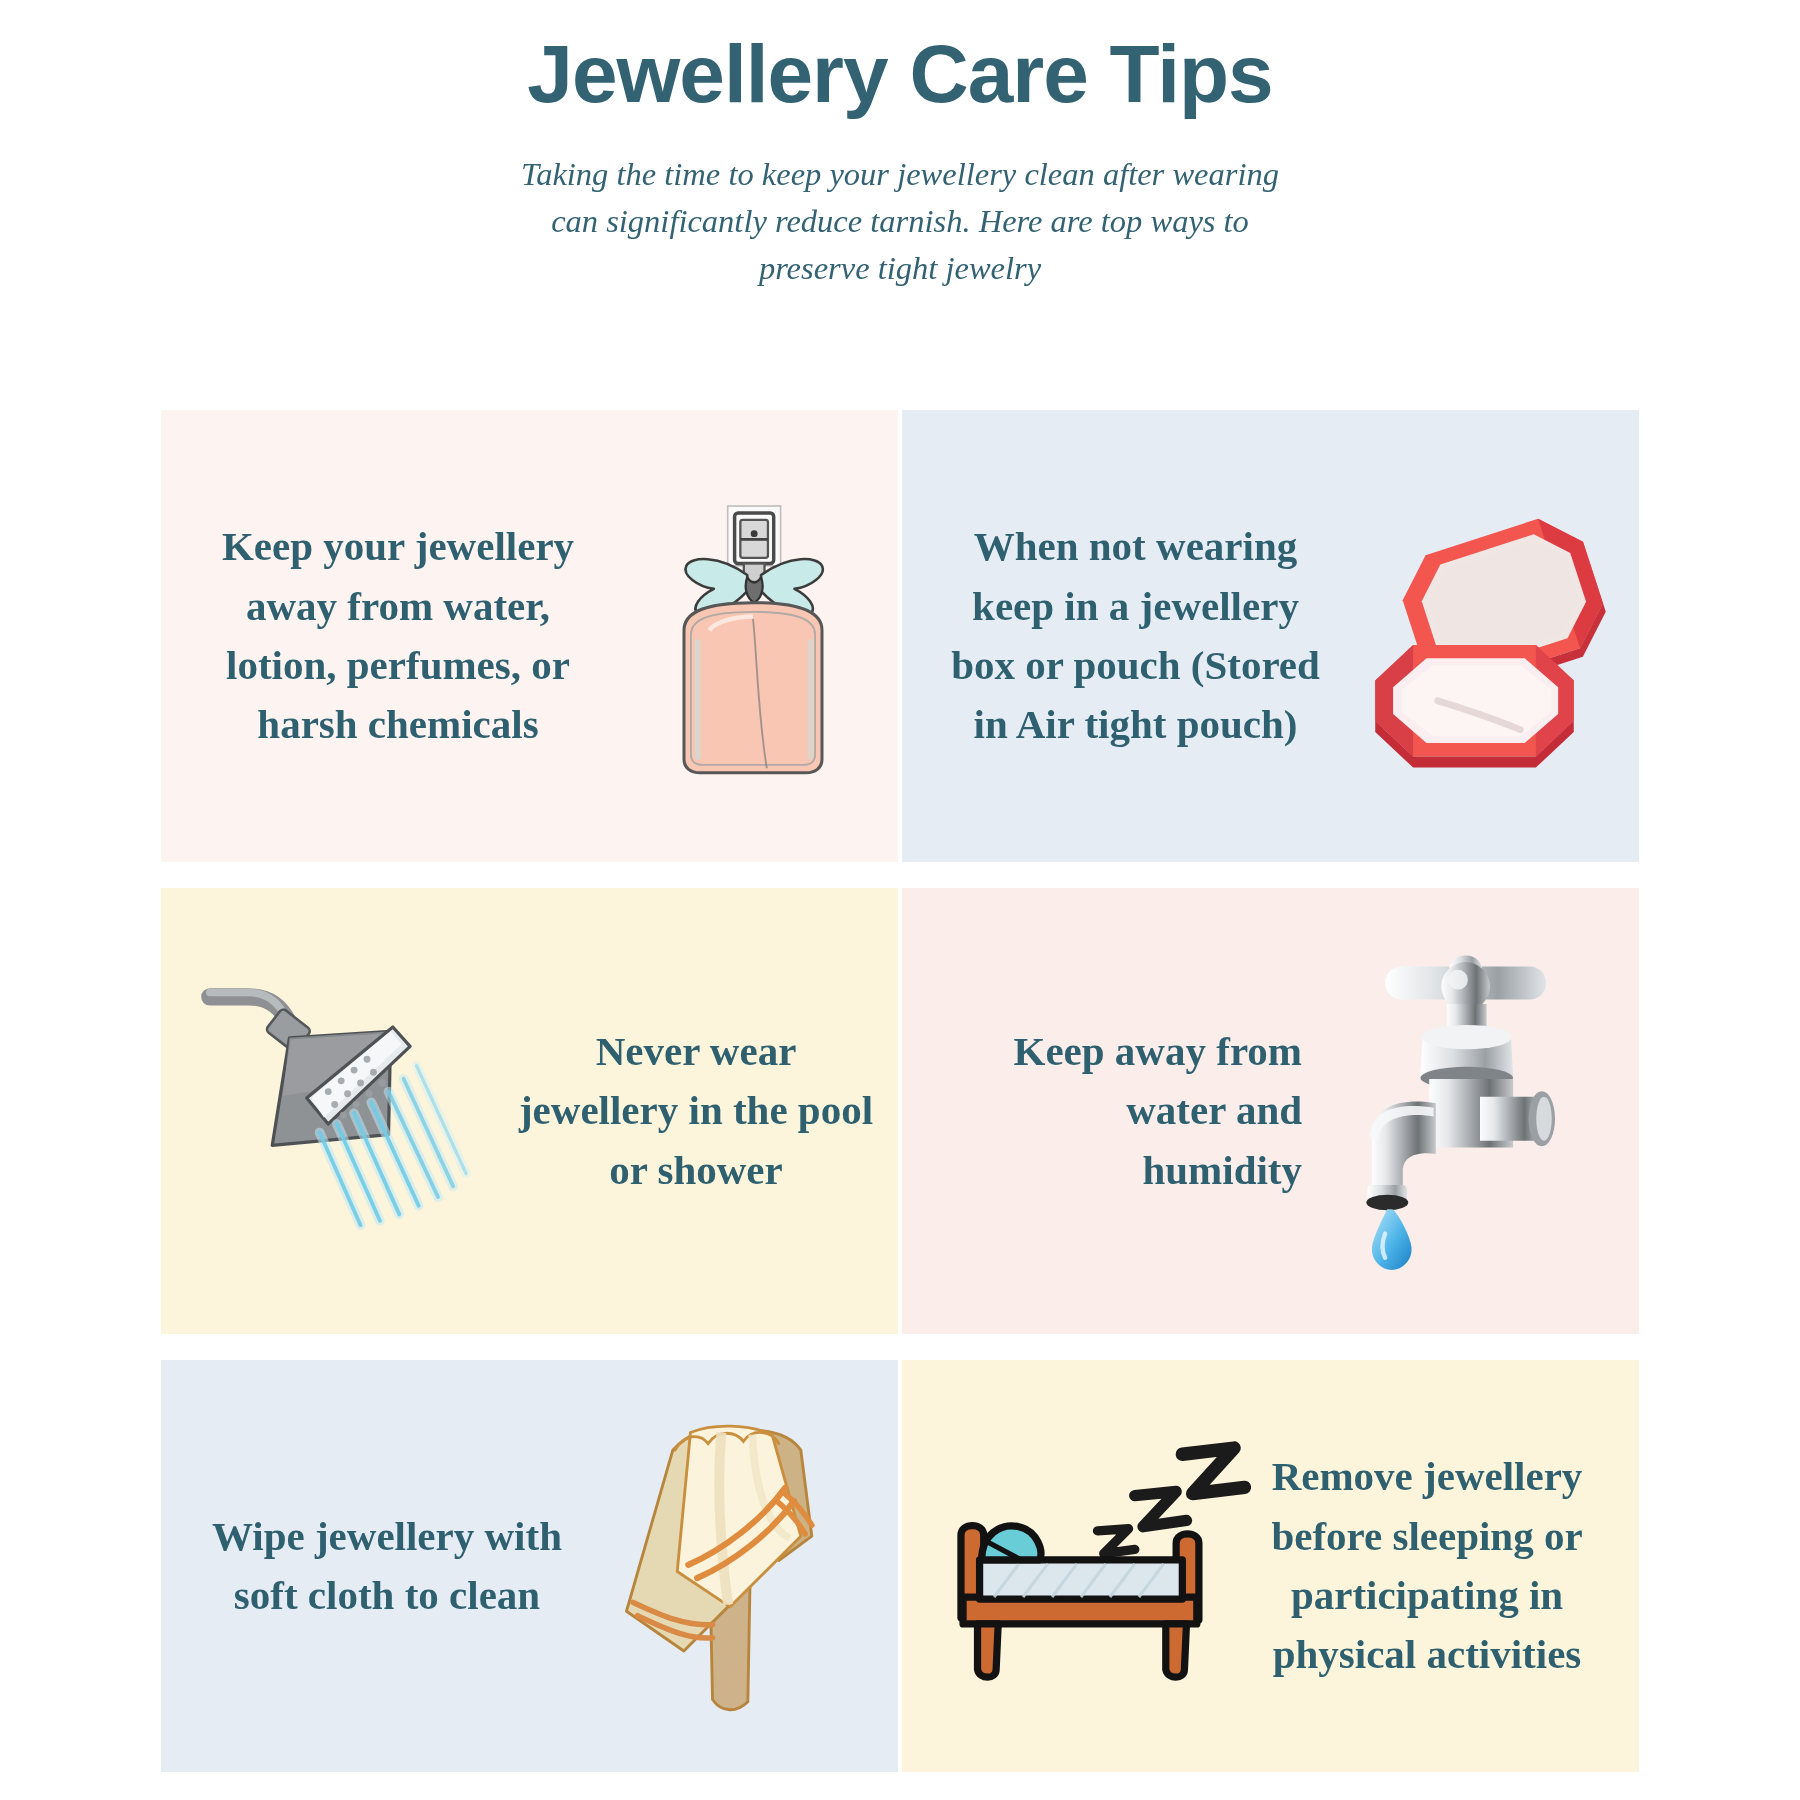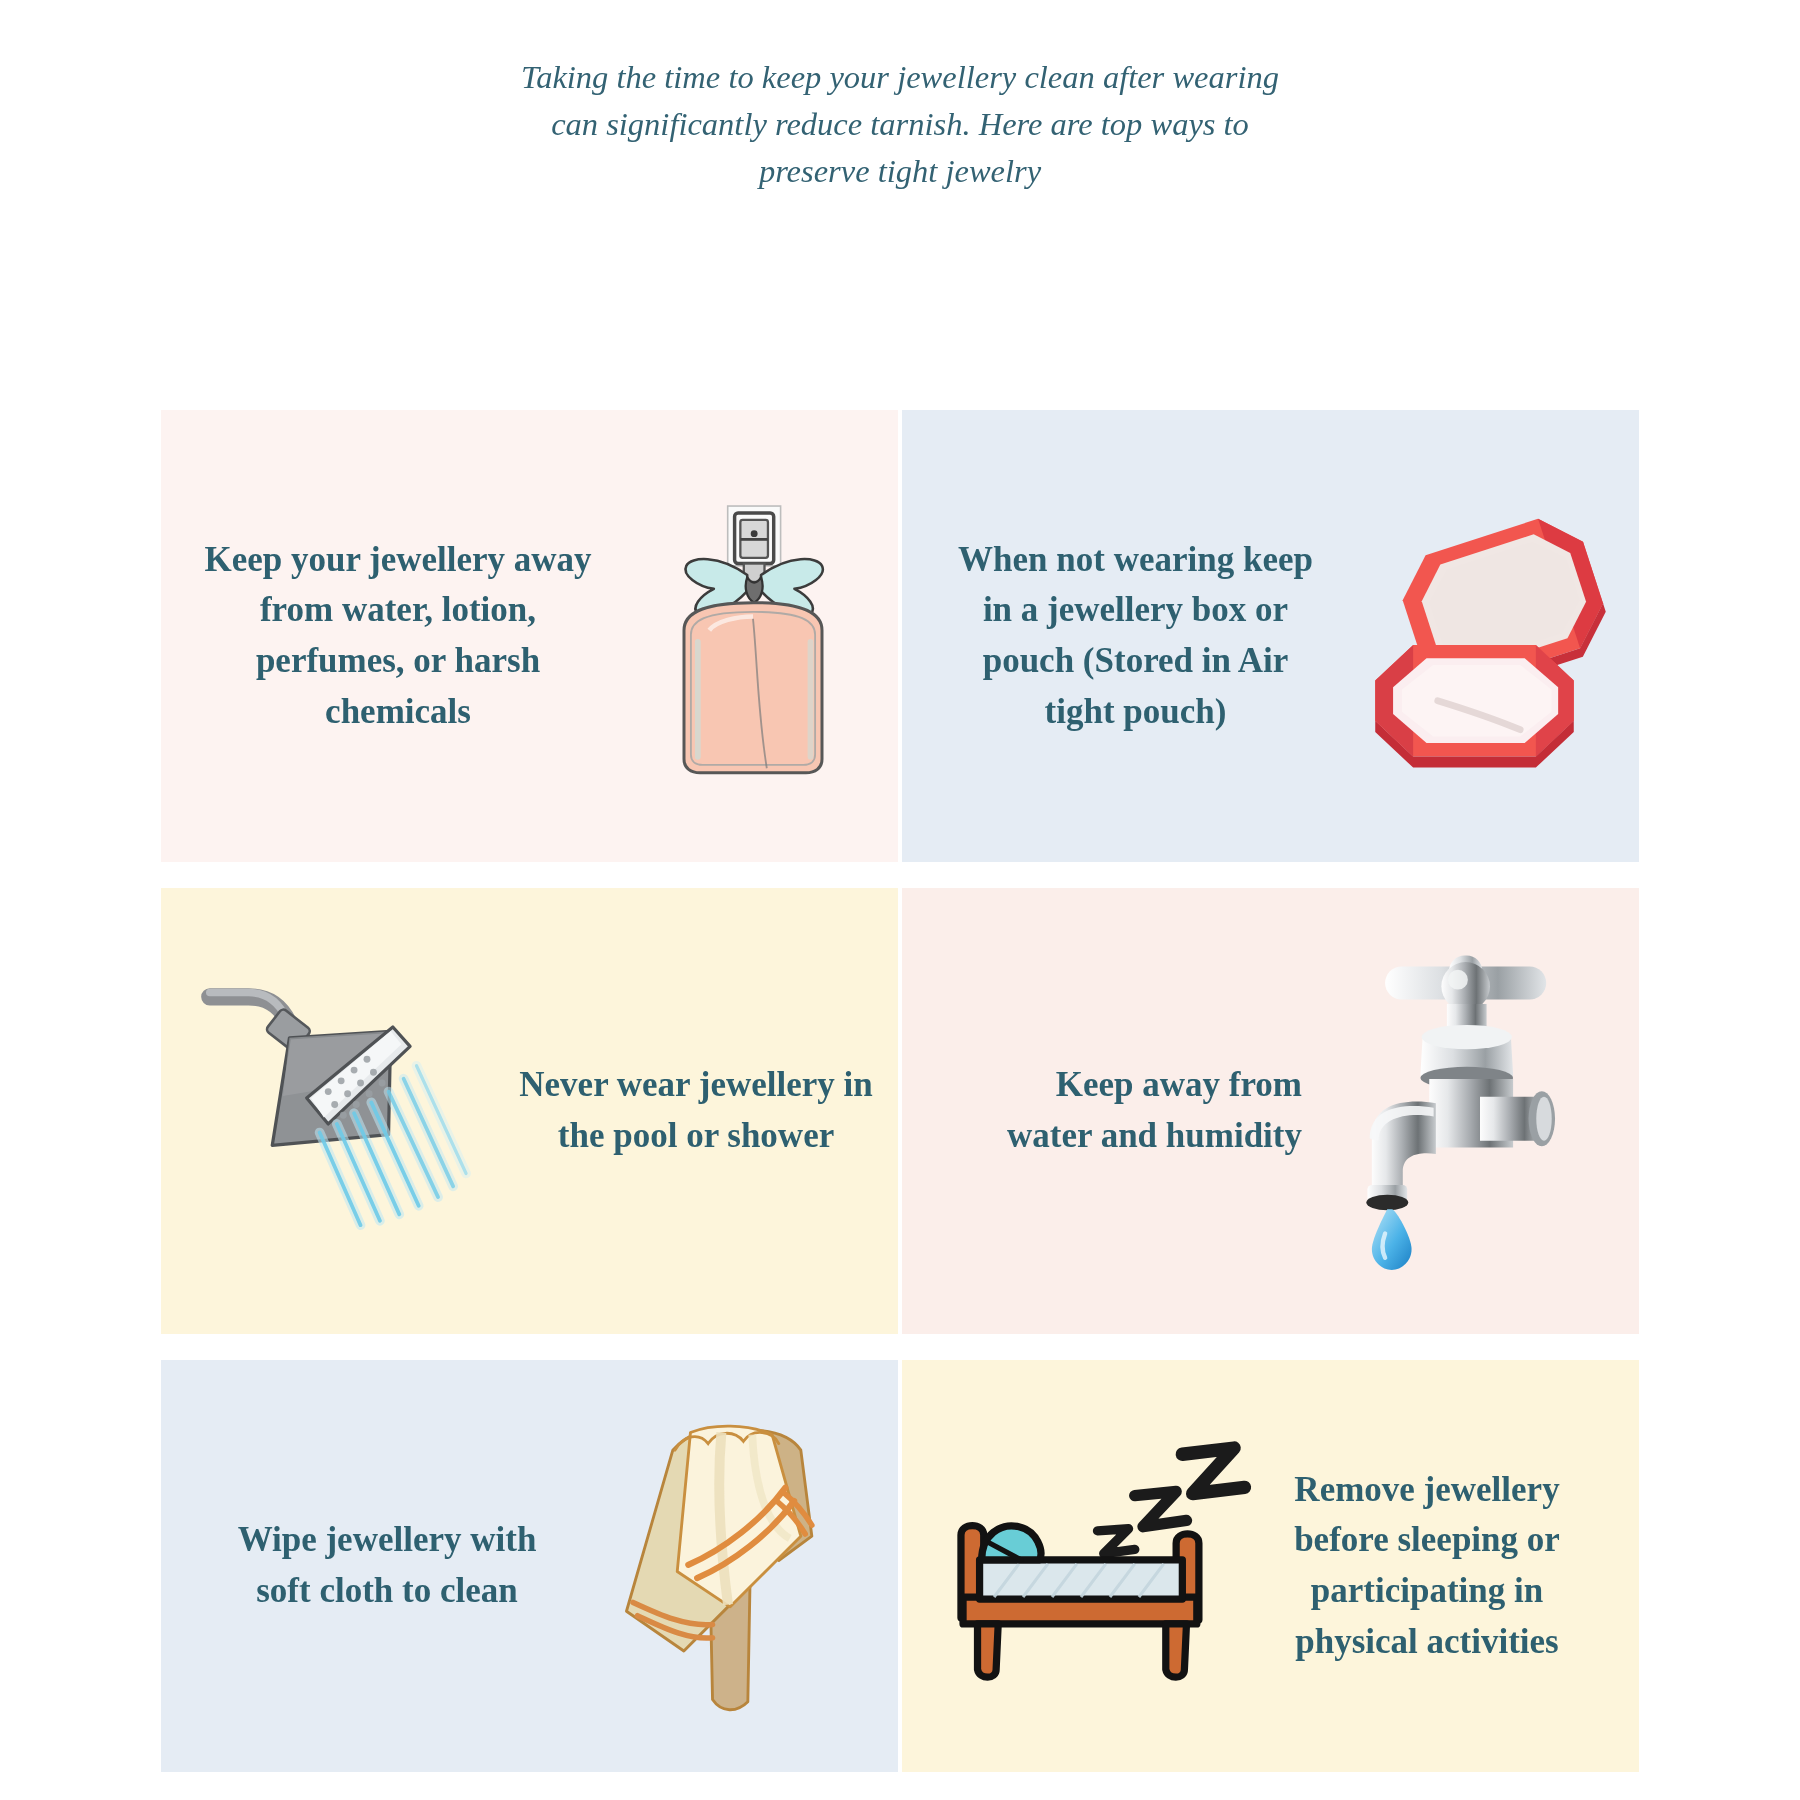--- a/index.html
+++ b/index.html
@@ -66,21 +66,21 @@
     align-items: center;
     overflow: hidden;
   }
 
   .card.text-left  { flex-direction: row; }
   .card.text-right { flex-direction: row; }
 
   .card-text {
     font-family: "Liberation Serif", "DejaVu Serif", serif;
     font-weight: bold;
-    font-size: 35px;
+    font-size: 41px;
     line-height: 1.45;
     color: #2e6070;
     text-align: center;
     padding: 0 14px;
   }
 
   .card-art {
     display: flex;
     align-items: center;
     justify-content: center;
@@ -112,20 +112,21 @@
   .c6 .card-text { width: 370px; margin-left: 0px; text-align: center; }
 
   svg { display: block; overflow: visible; }
 </style>
 </head>
 <body>
 
 <div class="page">
 
   <div class="header">
+    <div class="title">Jewellery Care Tips</div>
     <div class="subtitle">Taking the time to keep your jewellery clean after wearing can significantly reduce tarnish. Here are top ways to preserve tight jewelry</div>
   </div>
 
   <div class="grid">
 
     <div class="card c1 text-left" style="background:#fdf3f1">
       <div class="card-text">Keep your jewellery away from water, lotion, perfumes, or harsh chemicals</div>
       <div class="card-art">
         <svg viewBox="0 0 200 250" width="230" height="290" aria-hidden="true">
 

